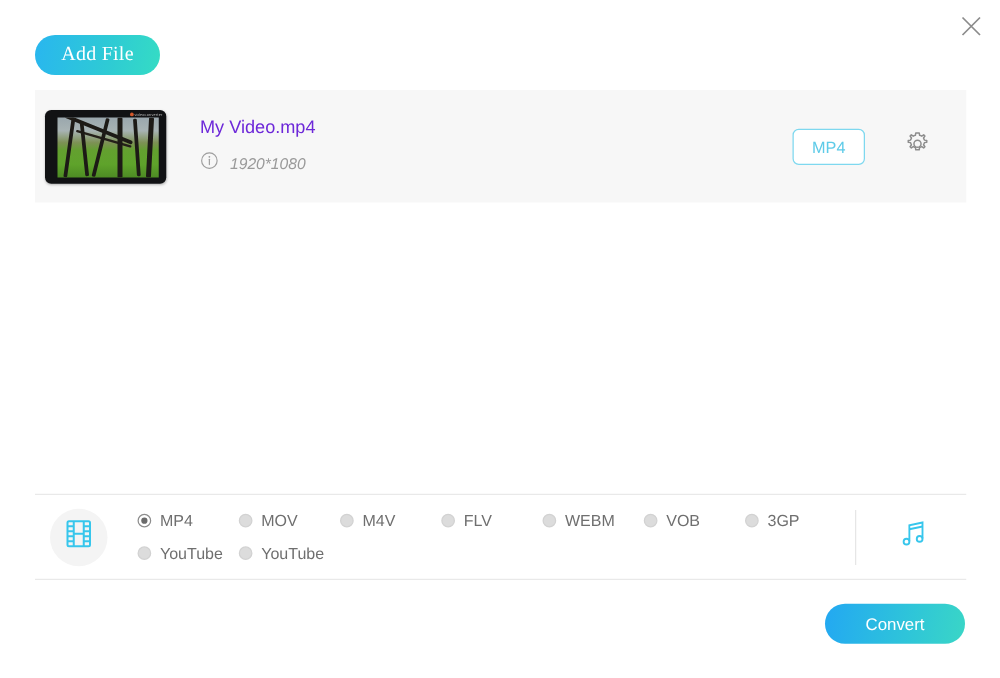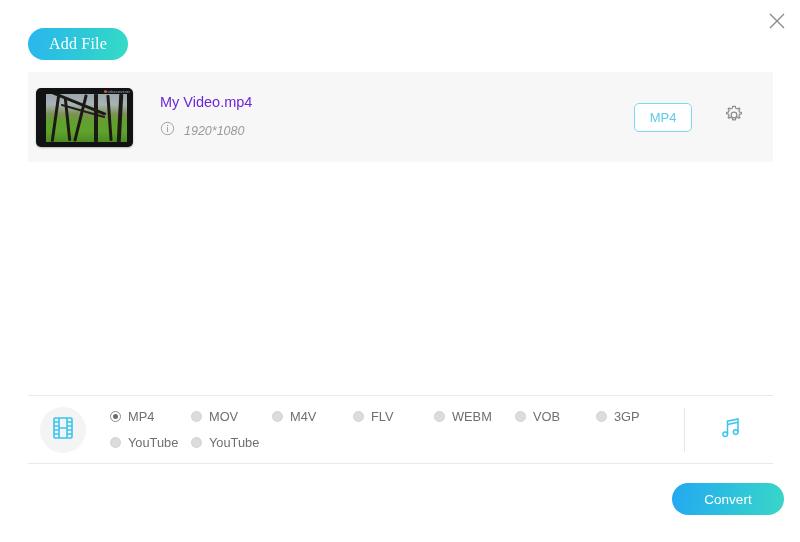--- a/index.html
+++ b/index.html
@@ -266,21 +266,21 @@
     margin-right: 22px;
     display: flex;
     align-items: center;
     justify-content: center;
     cursor: pointer;
   }
 
   
   .convert-btn {
     position: absolute;
-    right: 16px;
+    right: 28px;
     top: 483px;
     width: 112px;
     height: 32px;
     border: none;
     border-radius: 16px;
     background: linear-gradient(100deg, #23a8f2 0%, #2fc6d8 62%, #3ad6c6 100%);
     color: #ffffff;
     font-size: 13.5px;
     cursor: pointer;
   }

